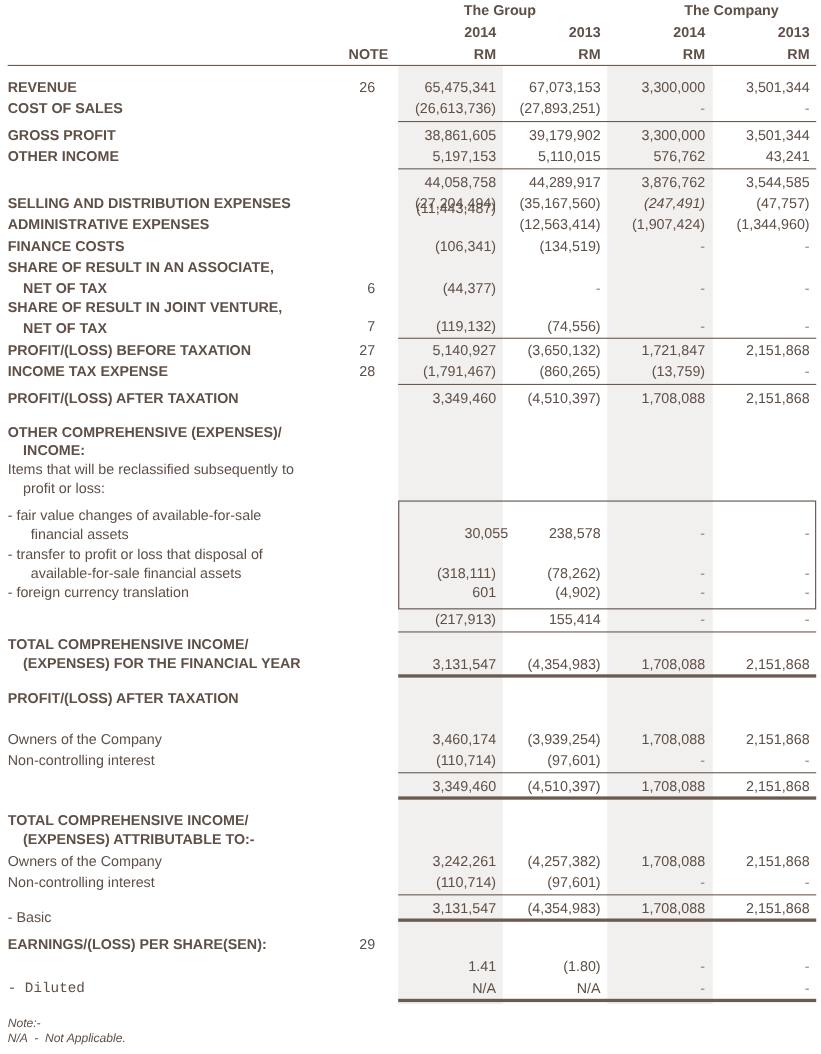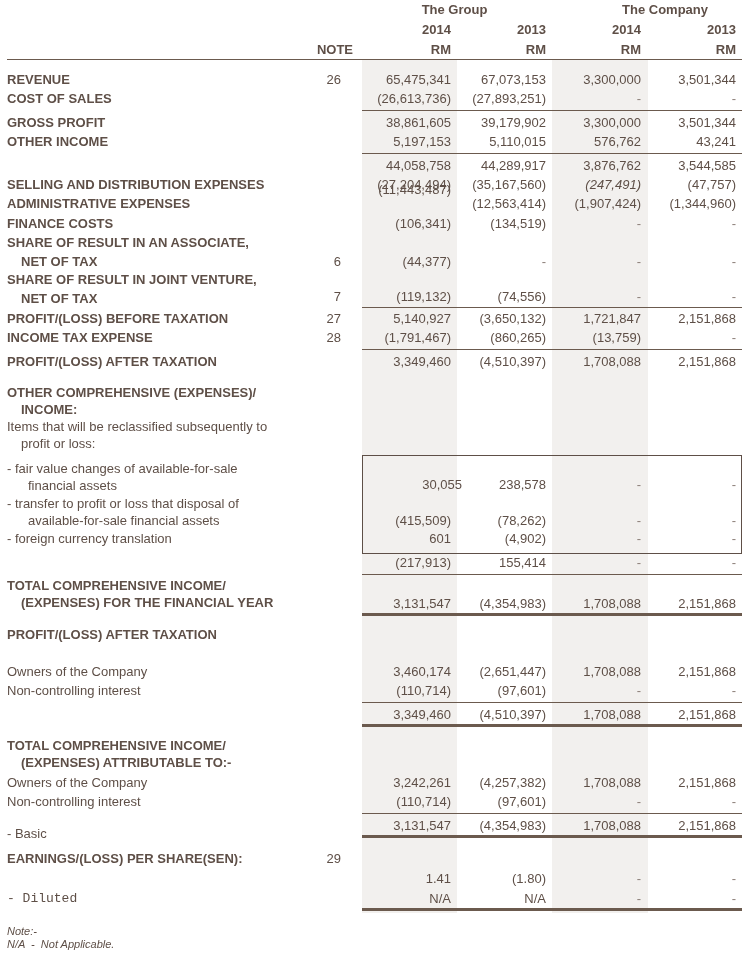--- a/index.html
+++ b/index.html
@@ -150,21 +150,21 @@
 </div>
 <div class="v c1" style="top:475px;padding-left:11px;">30,055</div>
 <div class="v c2" style="top:475px;">238,578</div>
 <div class="v c3 dash" style="top:475px;">-</div>
 <div class="v c4 dash" style="top:475px;">-</div>
 
 <div class="lbl" style="top:495px;line-height:17px;">
   <span>- transfer to profit or loss that disposal of</span>
   <span class="ind2">available-for-sale financial assets</span>
 </div>
-<div class="v c1" style="top:511px;">(415,509)</div>
+<div class="v c1" style="top:511px;">(318,111)</div>
 <div class="v c2" style="top:511px;">(78,262)</div>
 <div class="v c3 dash" style="top:511px;">-</div>
 <div class="v c4 dash" style="top:511px;">-</div>
 
 <div class="lbl" style="top:529px;">- foreign currency translation</div>
 <div class="v c1" style="top:529px;">601</div>
 <div class="v c2" style="top:529px;">(4,902)</div>
 <div class="v c3 dash" style="top:529px;">-</div>
 <div class="v c4 dash" style="top:529px;">-</div>
 
@@ -182,21 +182,21 @@
 <div class="v c2" style="top:594px;">(4,354,983)</div>
 <div class="v c3" style="top:594px;">1,708,088</div>
 <div class="v c4" style="top:594px;">2,151,868</div>
 <div class="hline" style="left:362px;top:613px;width:380px;height:3px;"></div>
 
 <div class="lbl b" style="top:626px;line-height:17px;">
   <span>PROFIT/(LOSS) AFTER TAXATION</span>
 </div>
 <div class="lbl" style="top:662px;">Owners of the Company</div>
 <div class="v c1" style="top:662px;">3,460,174</div>
-<div class="v c2" style="top:662px;">(2,651,447)</div>
+<div class="v c2" style="top:662px;">(3,939,254)</div>
 <div class="v c3" style="top:662px;">1,708,088</div>
 <div class="v c4" style="top:662px;">2,151,868</div>
 <div class="lbl" style="top:681px;">Non-controlling interest</div>
 <div class="v c1" style="top:681px;">(110,714)</div>
 <div class="v c2" style="top:681px;">(97,601)</div>
 <div class="v c3 dash" style="top:681px;">-</div>
 <div class="v c4 dash" style="top:681px;">-</div>
 <div class="hline" style="left:362px;top:702px;width:380px;height:1px;"></div>
 <div class="v c1" style="top:705px;">3,349,460</div>
 <div class="v c2" style="top:705px;">(4,510,397)</div>

